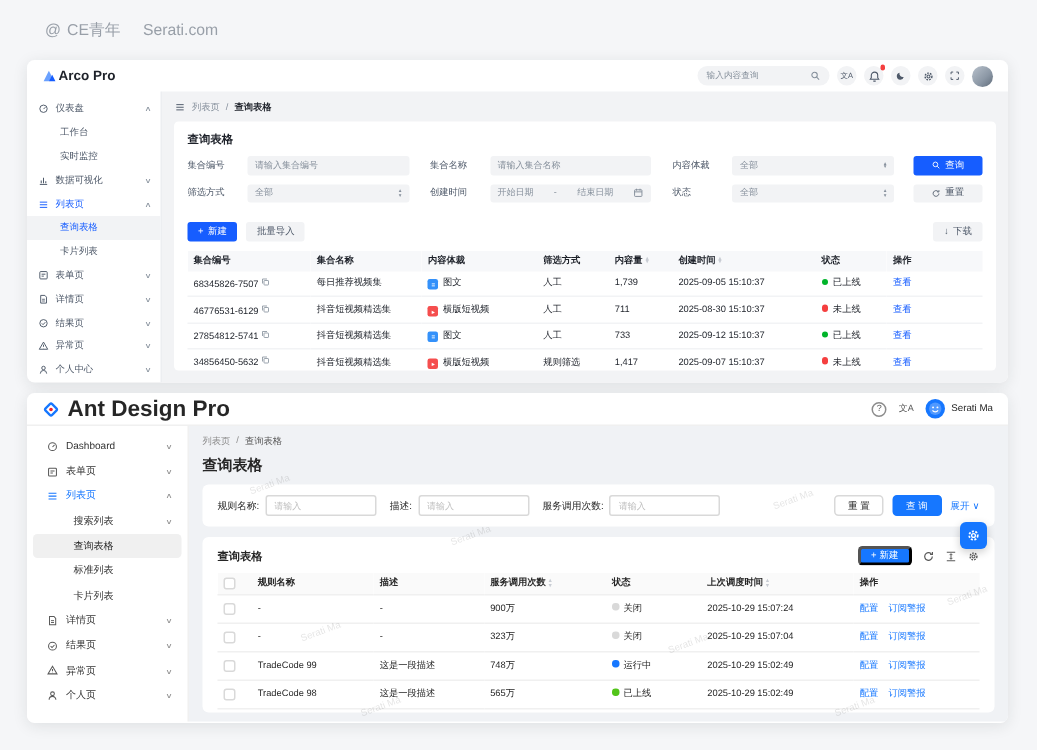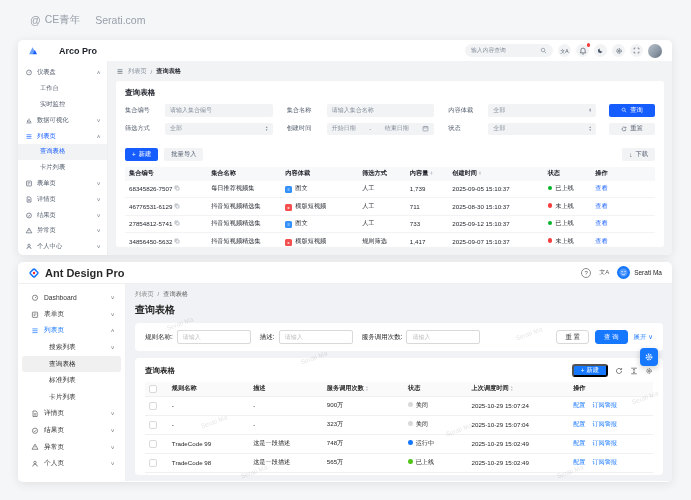--- a/index.html
+++ b/index.html
@@ -19,21 +19,21 @@
   .site-header .brand { display:flex; gap:4px; align-items:center; }
 
   
   .win { position:absolute; left:18px; width:654px; background:#fff; border-radius:5px;
     box-shadow:0 2px 10px rgba(31,35,41,.10); overflow:hidden; }
   #arco-window { top:40px; height:215px; }
   #antd-window { top:262px; height:220px; }
 
   
   .a-nav { height:21px; display:flex; align-items:center; justify-content:space-between; padding:0 10px; }
-  .a-logo { display:flex; align-items:center; gap:20px; }
+  .a-logo { display:flex; gap:0; }
   .a-appname { font-size:9px; font-weight:bold; color:#1d2129; }
   .a-nav-right { display:flex; align-items:center; gap:5px; }
   .a-search { width:88px; height:13px; background:#f2f3f5; border-radius:7px; display:flex;
     align-items:center; justify-content:space-between; padding:0 6px; font-size:5.8px; color:#86909c; }
   .a-iconbtn { width:13px; height:13px; border-radius:50%; background:#f2f3f5; color:#4e5969;
     display:flex; align-items:center; justify-content:center; position:relative; font-size:5px; cursor:pointer; }
   .badge-dot { position:absolute; top:-1px; right:-1px; width:3.5px; height:3.5px; border-radius:50%; background:#f53f3f; }
   .a-avatar { width:14px; height:14px; border-radius:50%;
     background:linear-gradient(135deg,#b9c2cc 0%,#8b97a5 60%,#5f6b79 100%); cursor:pointer; }
 
@@ -82,21 +82,21 @@
     align-items:center; justify-content:center; margin-right:3px; vertical-align:-1px; }
   .gicon.blue { background:#3491fa; } .gicon.red { background:#f54e4e; }
   .dot { display:inline-block; width:4.6px; height:4.6px; border-radius:50%; margin-right:3px; vertical-align:0; }
   .dot.green { background:#00b42a; } .dot.red { background:#f53f3f; }
   .dot.default { background:#d9d9d9; } .dot.processing { background:#1677ff; } .dot.success { background:#52c41a; }
   .a-link { color:#165dff; cursor:pointer; }
 
   
   .d-nav { height:22px; border-bottom:1px solid #f0f0f0; display:flex; align-items:center; justify-content:space-between; padding:0 10px; }
   .d-logo { display:flex; align-items:center; gap:5px; }
-  .d-appname { font-size:11px; font-weight:bold; color:#000000d9; }
+  .d-appname { font-size:15px; font-weight:bold; color:#000000d9; }
   .d-nav-right { display:flex; align-items:center; gap:8px; }
   .q-circle { width:10px; height:10px; border:1px solid #8c8c8c; border-radius:50%; font-size:6px; color:#595959;
     display:flex; align-items:center; justify-content:center; cursor:pointer; }
   .trans-txt { font-size:6px; color:#595959; cursor:pointer; }
   .d-user { display:flex; align-items:center; gap:4px; cursor:pointer; }
   .d-avatar { width:13px; height:13px; border-radius:50%; background:#1677ff; display:flex; align-items:center; justify-content:center; }
   .d-username { font-size:6.5px; color:#262626; }
 
   .d-body { display:flex; height:197px; }
   .d-side { width:108px; flex-shrink:0; border-right:1px solid #f0f0f0; padding-top:5px; background:#fff; }

